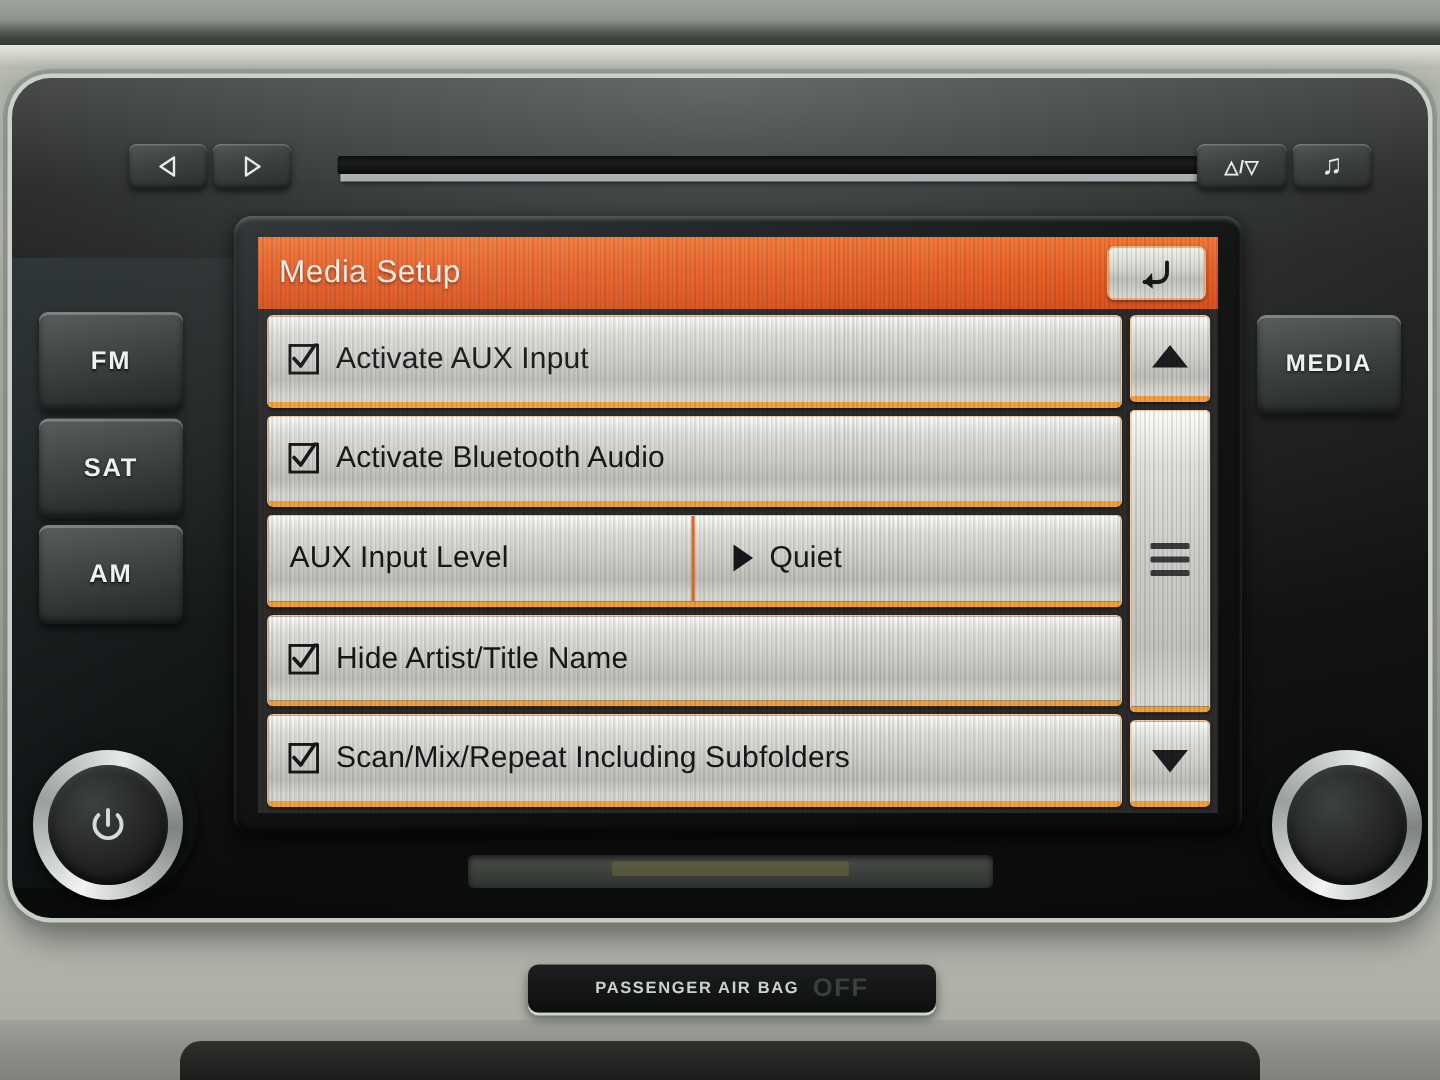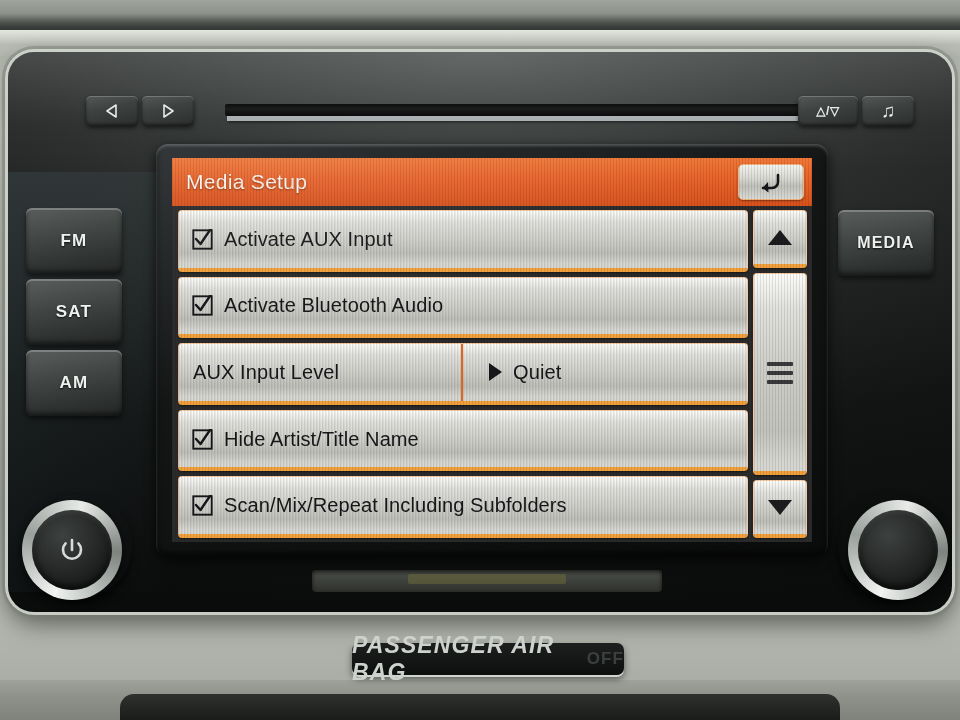--- a/index.html
+++ b/index.html
@@ -271,21 +271,21 @@
 
   
   .airbag {
     position:absolute; left:352px; top:643px; width:272px; height:32px;
     background:linear-gradient(180deg,#1d1f1e,#0d0f0e);
     border-radius:7px;
     box-shadow:0 2px 0 rgba(235,240,234,0.8), 0 4px 7px rgba(0,0,0,0.5);
     display:flex; align-items:center; justify-content:center; gap:9px;
   }
   .ab-on {
-    color:#cdd2cd; font-size:23px; font-weight:bold; letter-spacing:1.1px;font-style:italic;
+    color:#cdd2cd; font-size:11px; font-weight:bold; letter-spacing:1.1px;
   }
   .ab-off {
     color:#3c403c; font-size:17px; font-weight:bold; letter-spacing:1.1px;text-align:right;
   }
 
   
   .under-slot {
     position:absolute; left:312px; top:570px; width:350px; height:22px;
     background:linear-gradient(180deg,#4c504a,#2e312c);
     border-radius:4px;

